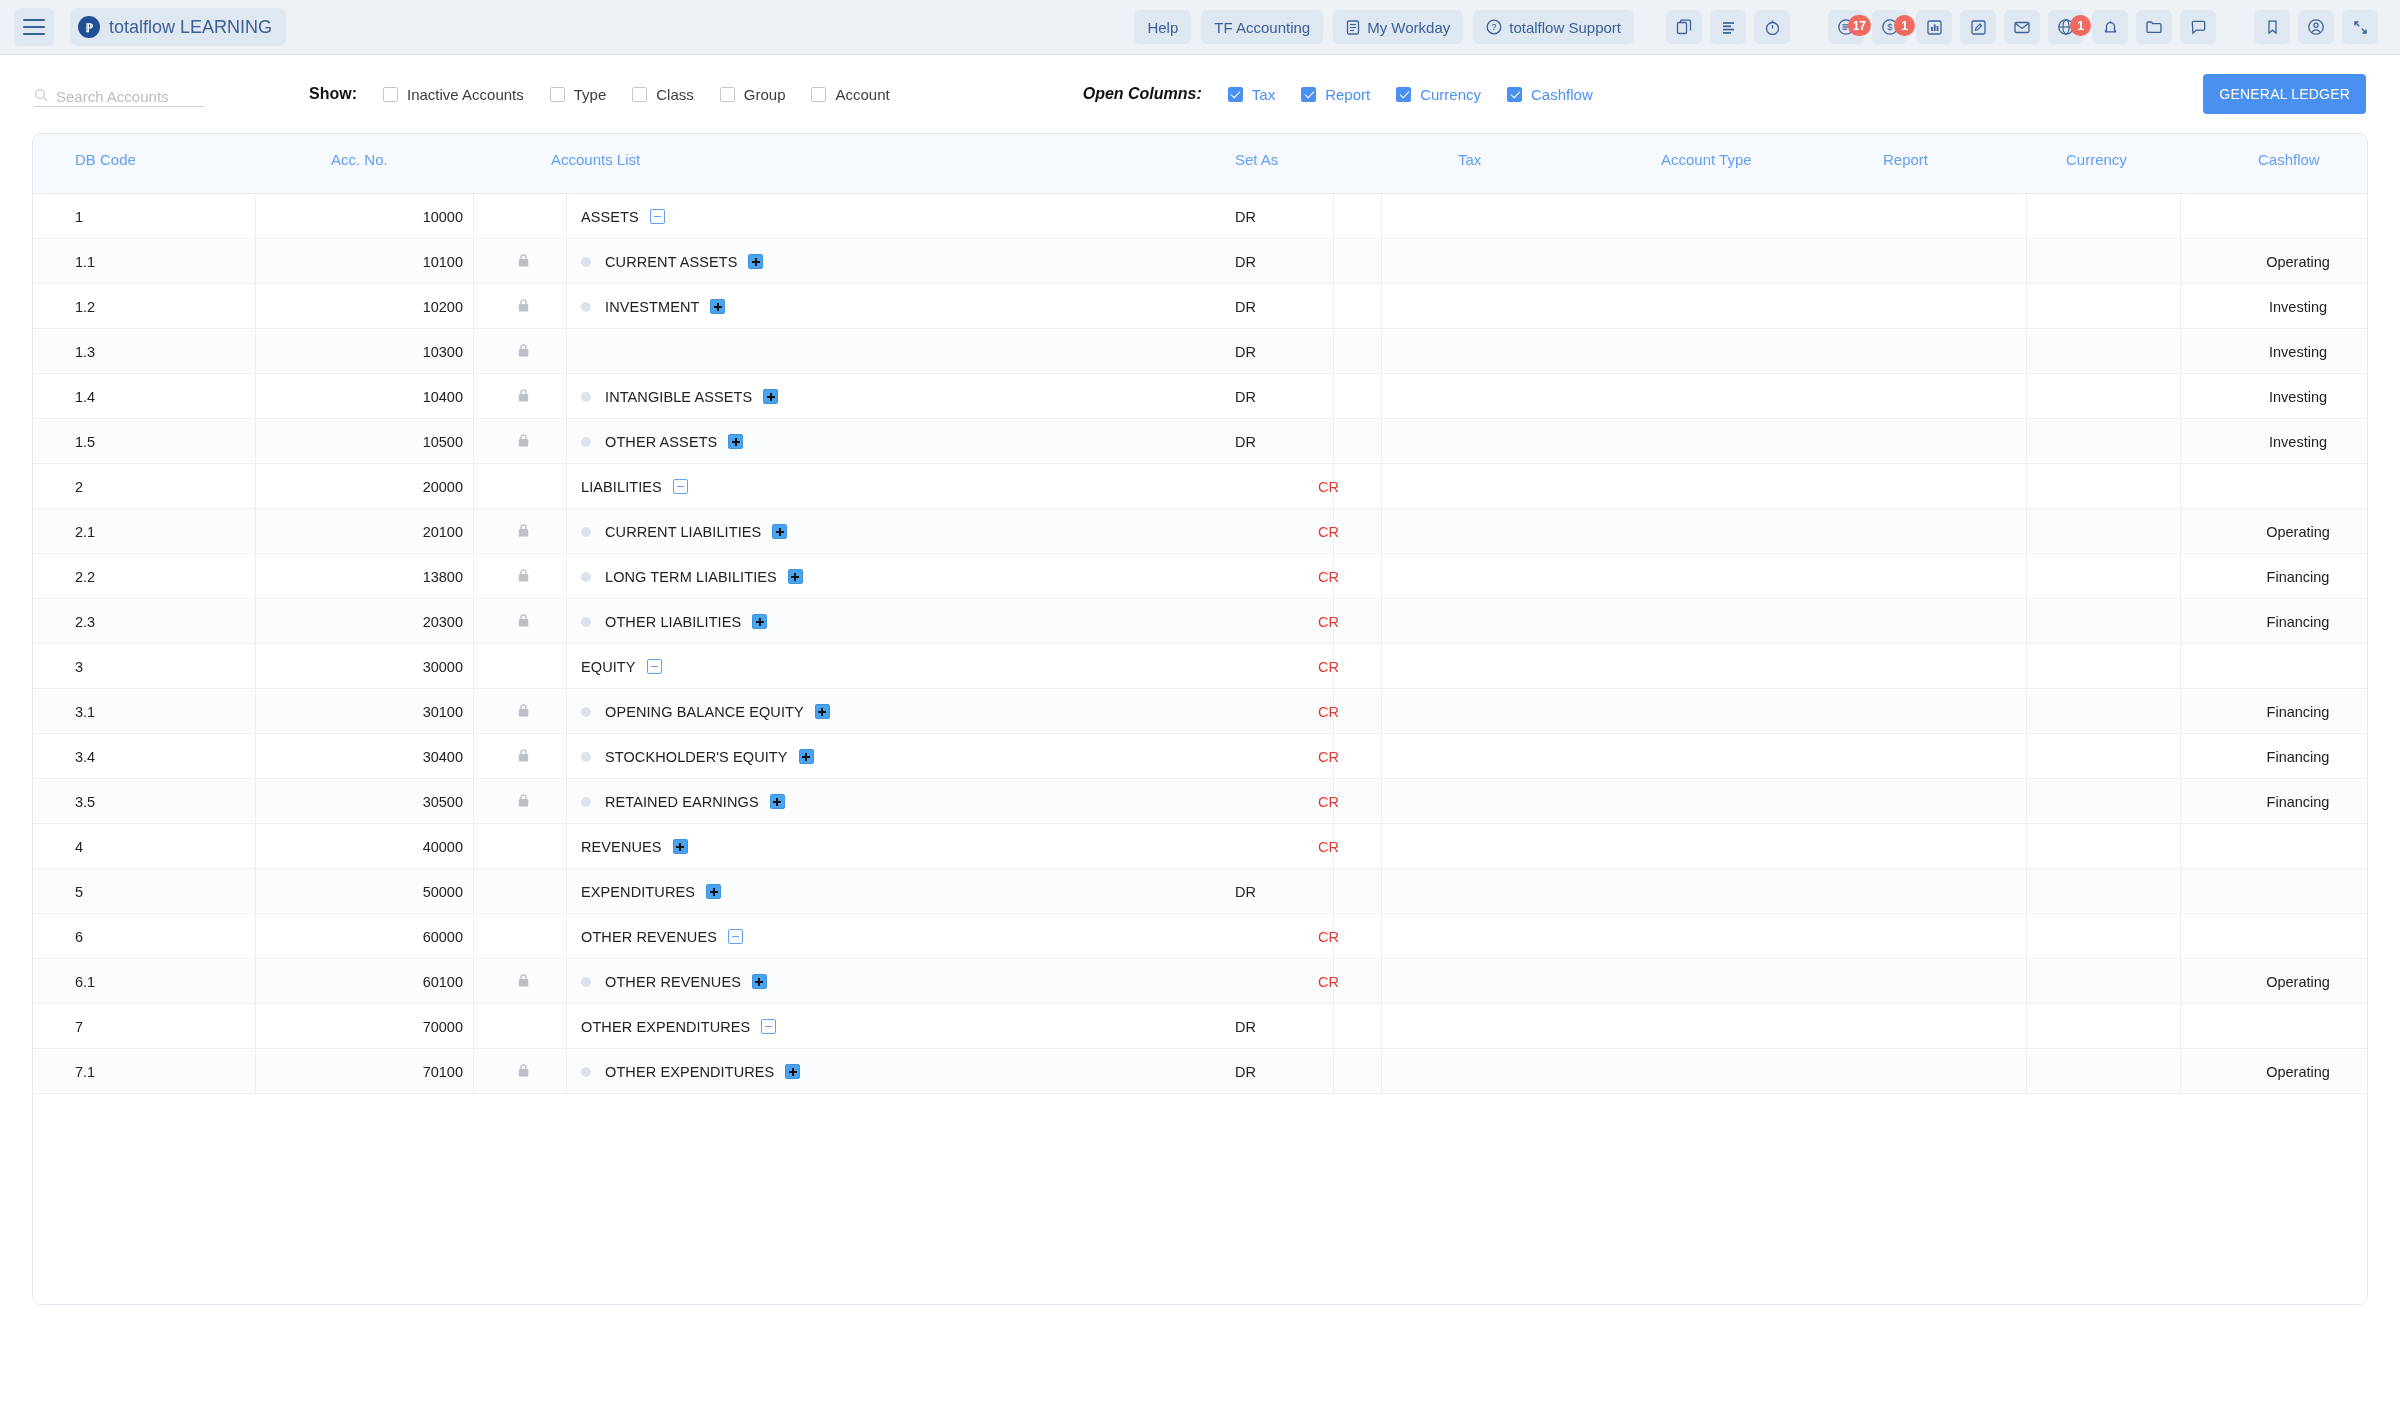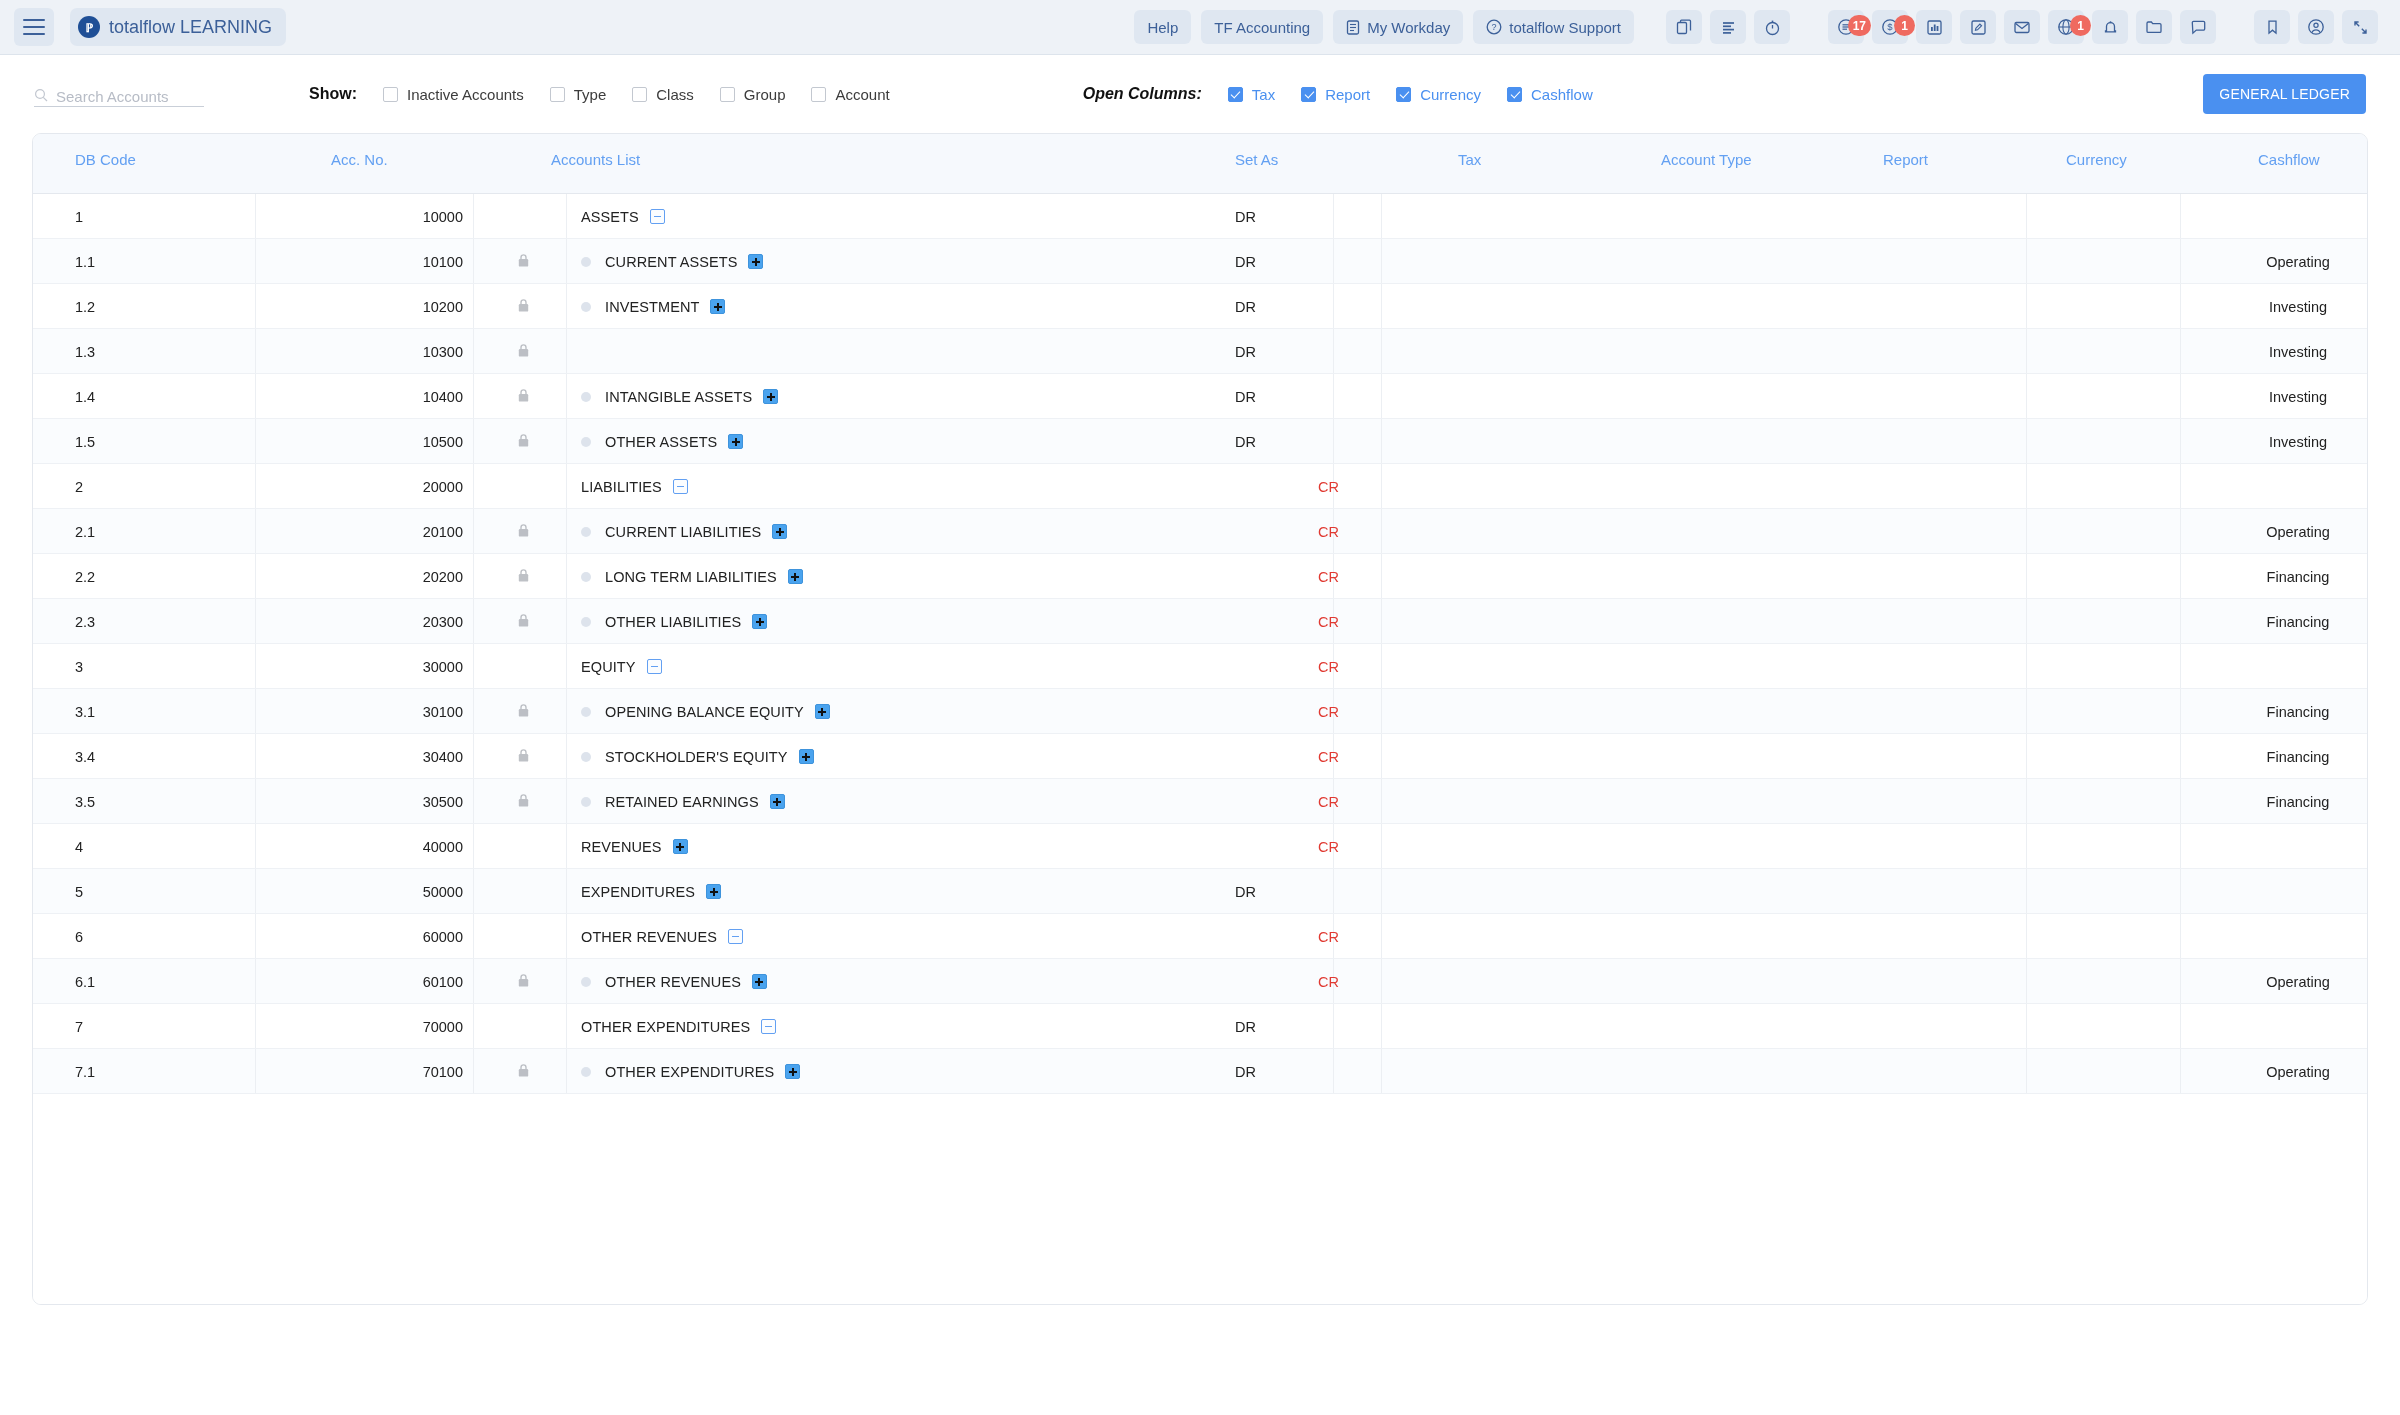--- a/index.html
+++ b/index.html
@@ -599,21 +599,21 @@
         </div>
         <div class="row">
           <div class="vline" style="left:222px"></div>
           <div class="vline" style="left:440px"></div>
           <div class="vline" style="left:533px"></div>
           <div class="vline" style="left:1300px"></div>
           <div class="vline" style="left:1348px"></div>
           <div class="vline" style="left:1993px"></div>
           <div class="vline" style="left:2147px"></div>
           <div class="cell c-dbcode">2.2</div>
-          <div class="cell c-accno">20200</div>
+          <div class="cell c-accno">13800</div>
           <div class="cell c-lock">
             <span class="lockicon"><svg width="13" height="15" viewBox="0 0 13 15">
                 <rect x="1.8" y="6" width="9.4" height="7.6" rx="1.2" fill="#8a8f98"></rect>
                 <path d="M4 6V4.4a2.5 2.5 0 015 0V6" fill="none" stroke="#8a8f98" stroke-width="1.4"></path>
               </svg></span>
           </div>
           <div class="cell c-name">
             <span class="dot"></span>
             <span class="nm">LONG TERM LIABILITIES</span>
             <span class="tgl plus"></span>

